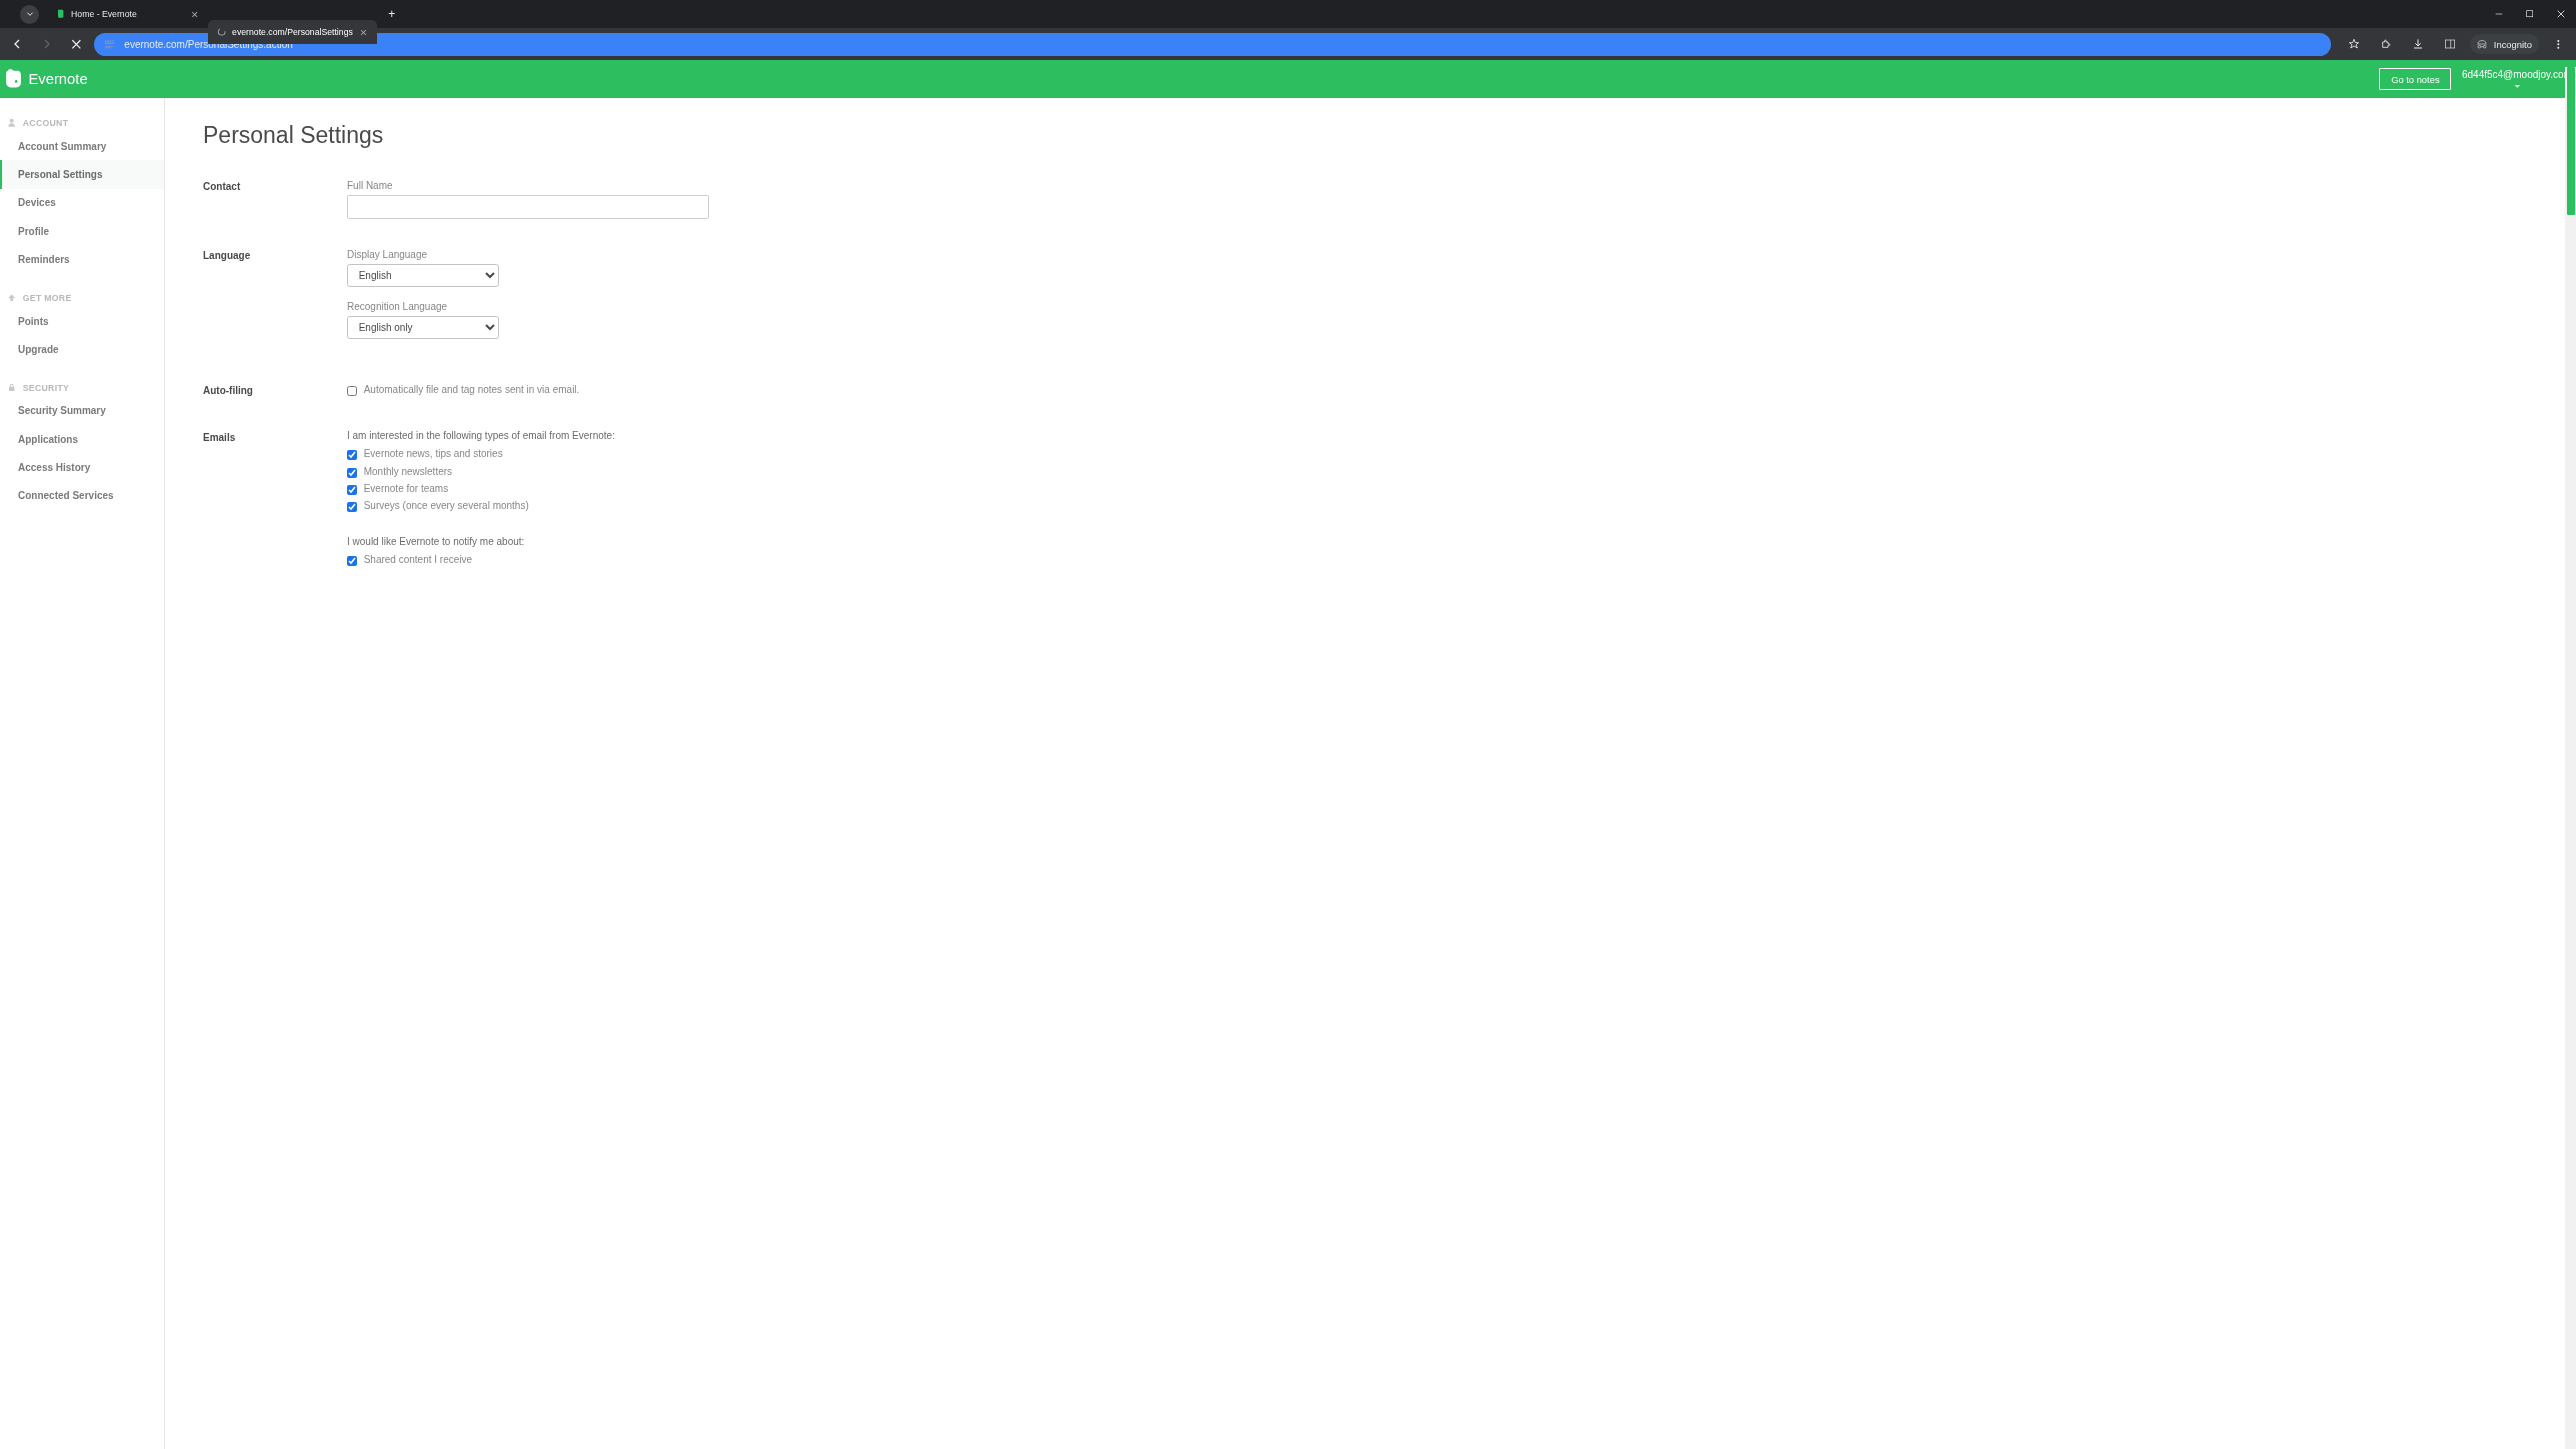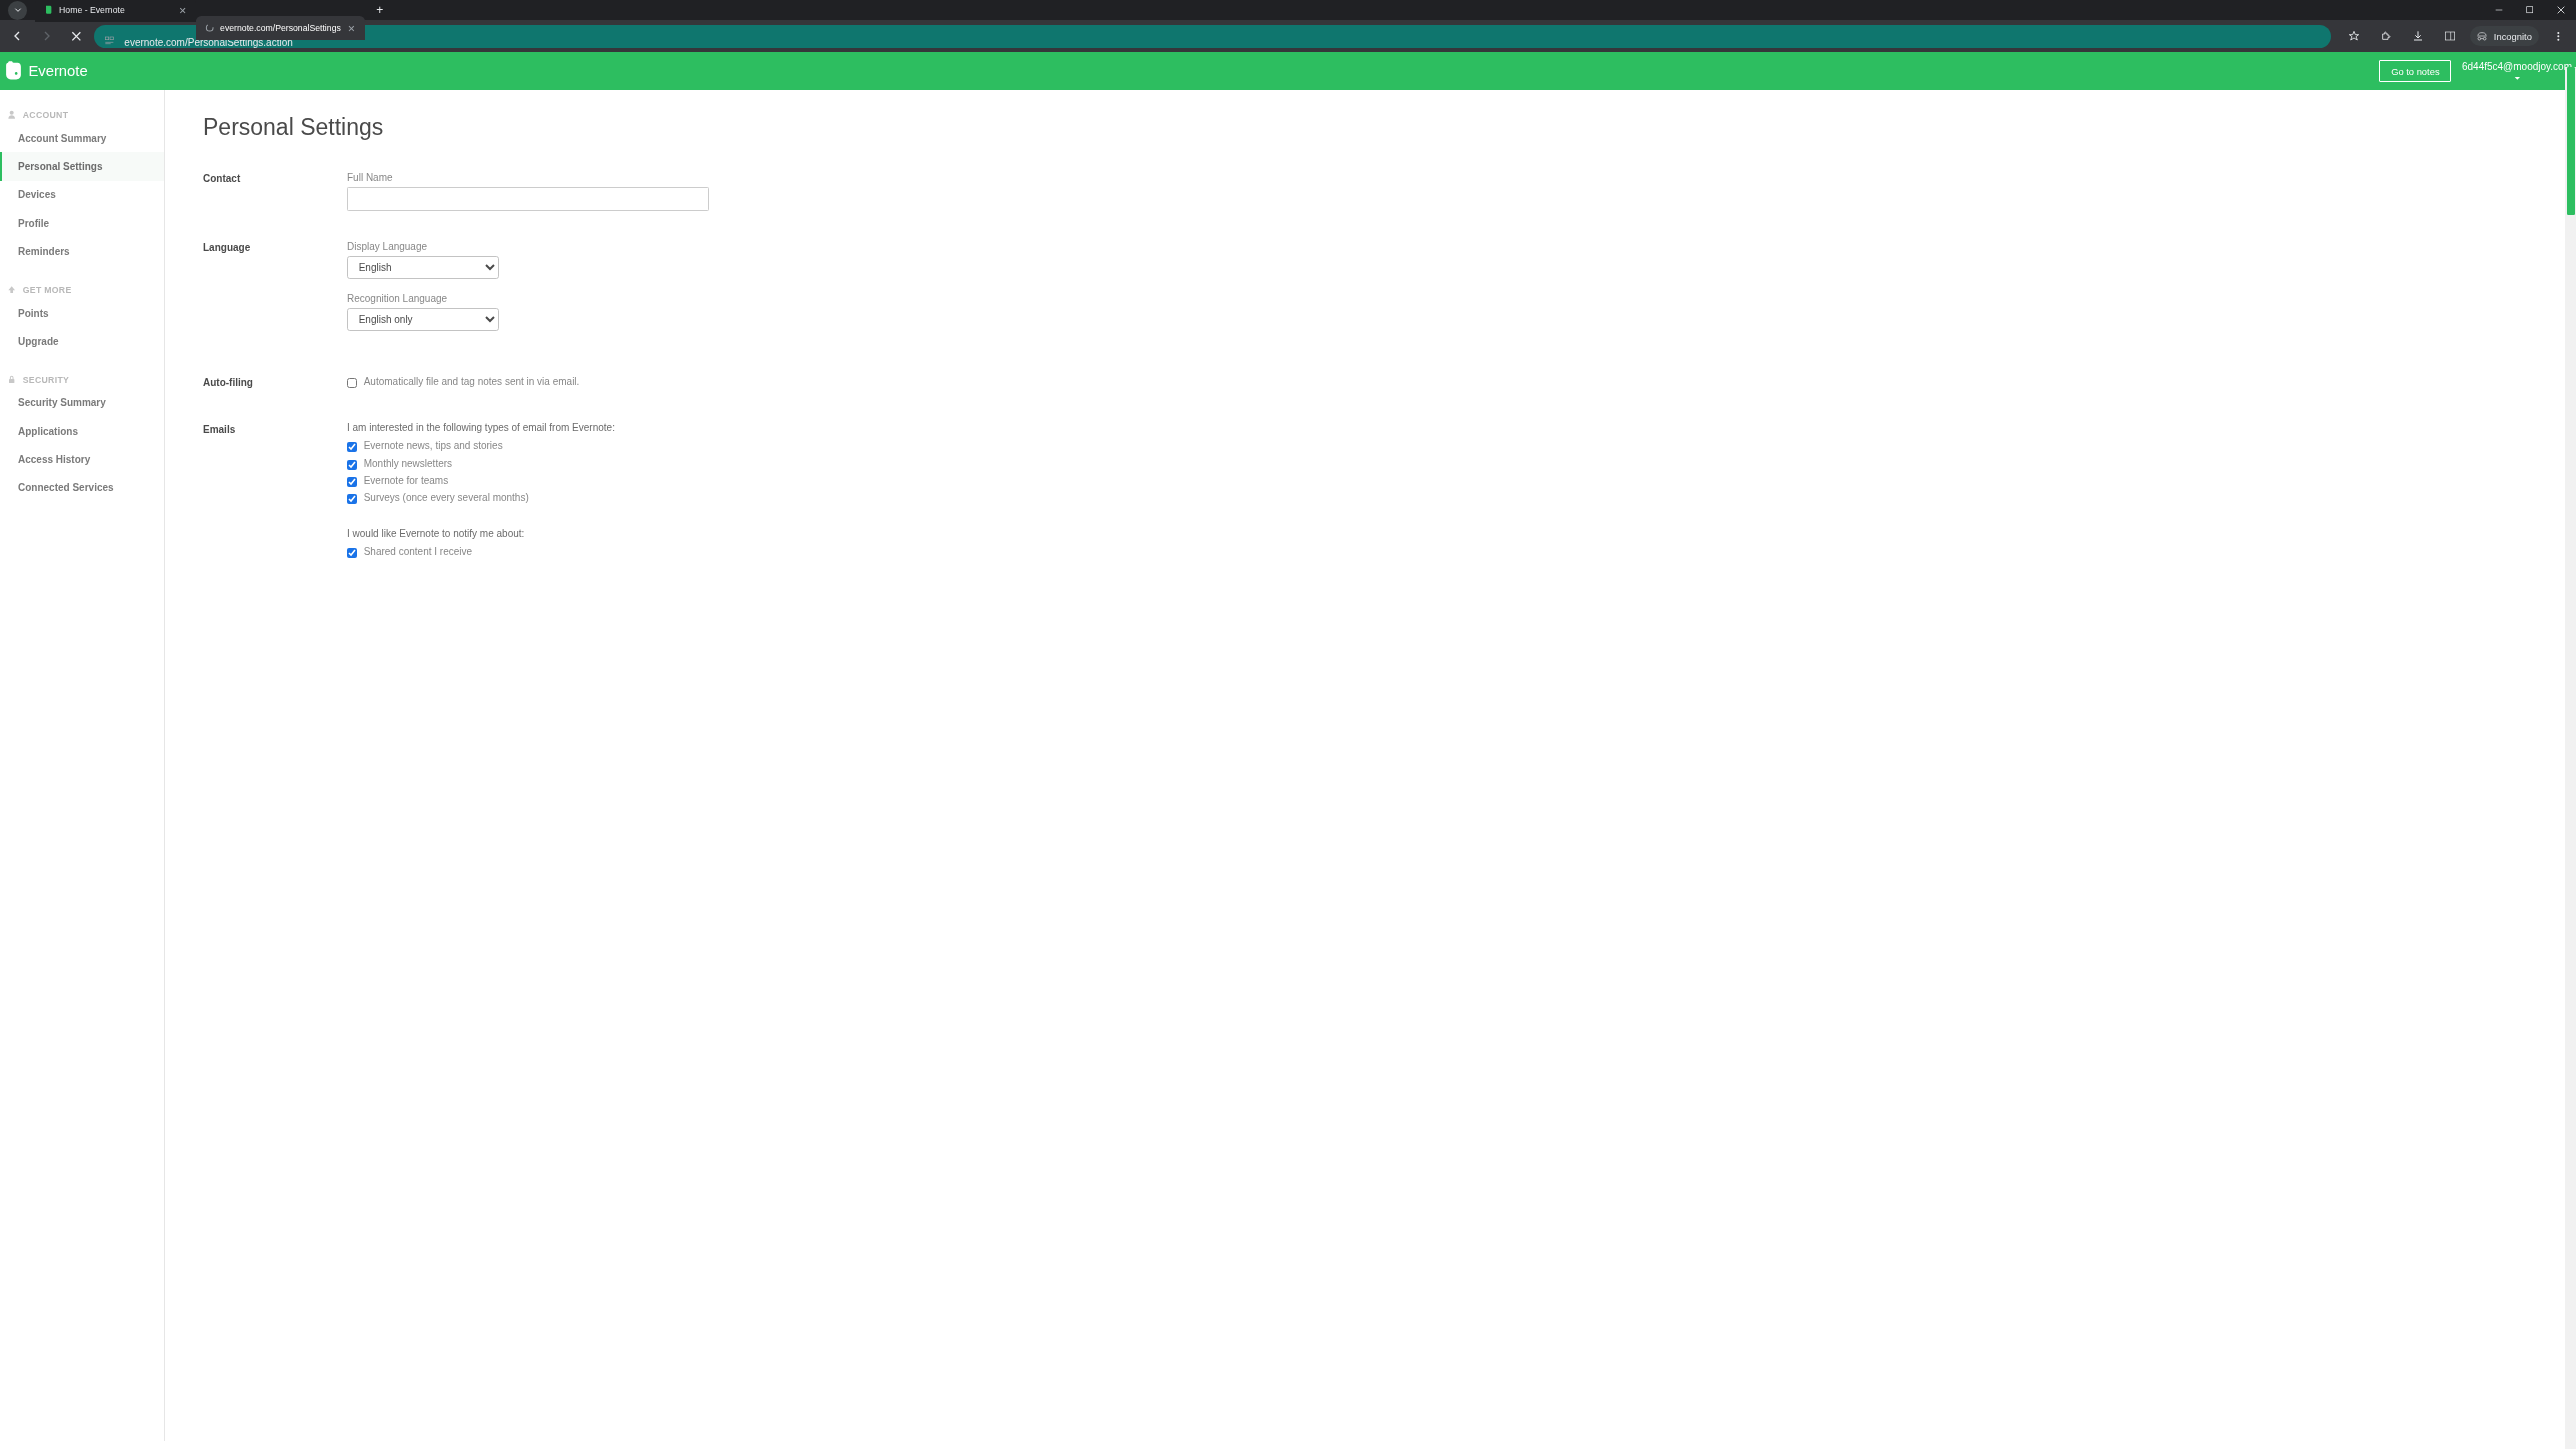--- a/index.html
+++ b/index.html
@@ -1,32 +1,32 @@
 <!DOCTYPE html>
 <html style="font-size:10.7px"><head>
 <meta charset="utf-8">
 <style>
 * { margin: 0; padding: 0; box-sizing: border-box; font-family: -apple-system, BlinkMacSystemFont, "Segoe UI", Helvetica, Arial, sans-serif; }
 body { background: #fff; }
 .browser-chrome { background: #202124; color: #e8eaed; }
-.tab-bar { display: flex; align-items: center; height: 20px; padding-left: 8px; }
+.tab-bar { display: flex; align-items: center; height: 28px; padding-left: 20px; }
 .tab-dropdown { width: 19px; height: 19px; border-radius: 50%; background: #3c4043; display: flex; align-items: center; justify-content: center; margin-right: 8px; cursor: pointer; }
 .tab { display: flex; align-items: center; height: 24px; padding: 0 8px; border-radius: 5.4px 5.4px 0 0; min-width: 161px; max-width: 174px; position: relative; cursor: pointer; }
 .tab.inactive { background: #202124; color: #e8eaed; }
 .tab.active { background: #35363a; color: #fff; margin-top: 36px; }
 .tab-favicon { width: 10.7px; height: 10.7px; margin-right: 5.4px; display: flex; align-items: center; justify-content: center; }
 .tab-title { flex: 1; white-space: nowrap; overflow: hidden; text-overflow: ellipsis; font-size: 8.7px; }
 .tab-close { width: 10.7px; height: 10.7px; display: flex; align-items: center; justify-content: center; color: #9aa0a6; margin-left: 5.4px; font-size: 9.4px; }
 .new-tab { width: 19px; height: 19px; display: flex; align-items: center; justify-content: center; color: #e8eaed; font-size: 12px; margin-left: 5.4px; cursor: pointer; }
 .window-controls { margin-left: auto; display: flex; }
 .win-btn { width: 31px; height: 28px; display: flex; align-items: center; justify-content: center; color: #e8eaed; cursor: pointer; }
 .toolbar { display: flex; align-items: center; height: 32px; background: #35363a; padding: 0 5.4px; gap: 5.4px; }
 .nav-btn { width: 24px; height: 24px; display: flex; align-items: center; justify-content: center; color: #9aa0a6; border-radius: 50%; cursor: pointer; }
 .nav-btn.active { color: #e8eaed; }
-.addr-bar { flex: 1; height: 23px; background: #0f766e; border-radius: 11.4px; display: flex; align-items: flex-end; padding: 0 9.4px; color: #e8eaed; font-size: 10px; }
+.addr-bar { flex: 1; height: 23px; background: #3b82f6; border-radius: 11.4px; display: flex; align-items: center; padding: 0 9.4px; color: #e8eaed; font-size: 10px; }
 .site-info { width: 13.4px; height: 13.4px; margin-right: 8px; display: flex; align-items: center; justify-content: center; }
 .addr-icons { display: flex; gap: 8px; margin-left: 5.4px; align-items: center; }
 .incognito { display: flex; align-items: center; gap: 5.4px; background: #3c4043; padding: 4px 6.7px; border-radius: 10.7px; font-size: 9.4px; }
 .app-header { background: #2dbe60; height: 38px; display: flex; align-items: center; padding: 0 4px; }
 .app-logo { display: flex; align-items: center; gap: 5.4px; }
 .app-logo-text { color: #fff; font-size: 14.8px; font-weight: 500; }
 .header-right { margin-left: auto; display: flex; align-items: center; gap: 10.7px; }
 .go-notes-btn { border: 1px solid #fff; color: #fff; background: transparent; padding: 4.7px 10.7px; border-radius: 1px; font-size: 9.4px; font-weight: 400; cursor: pointer; }
 .user-email { color: #fff; font-size: 10px; display: flex; align-items: center; gap: 3px; cursor: pointer; flex-direction: column; }
 .app-body { display: flex; height: calc(100vh - 98px); }

